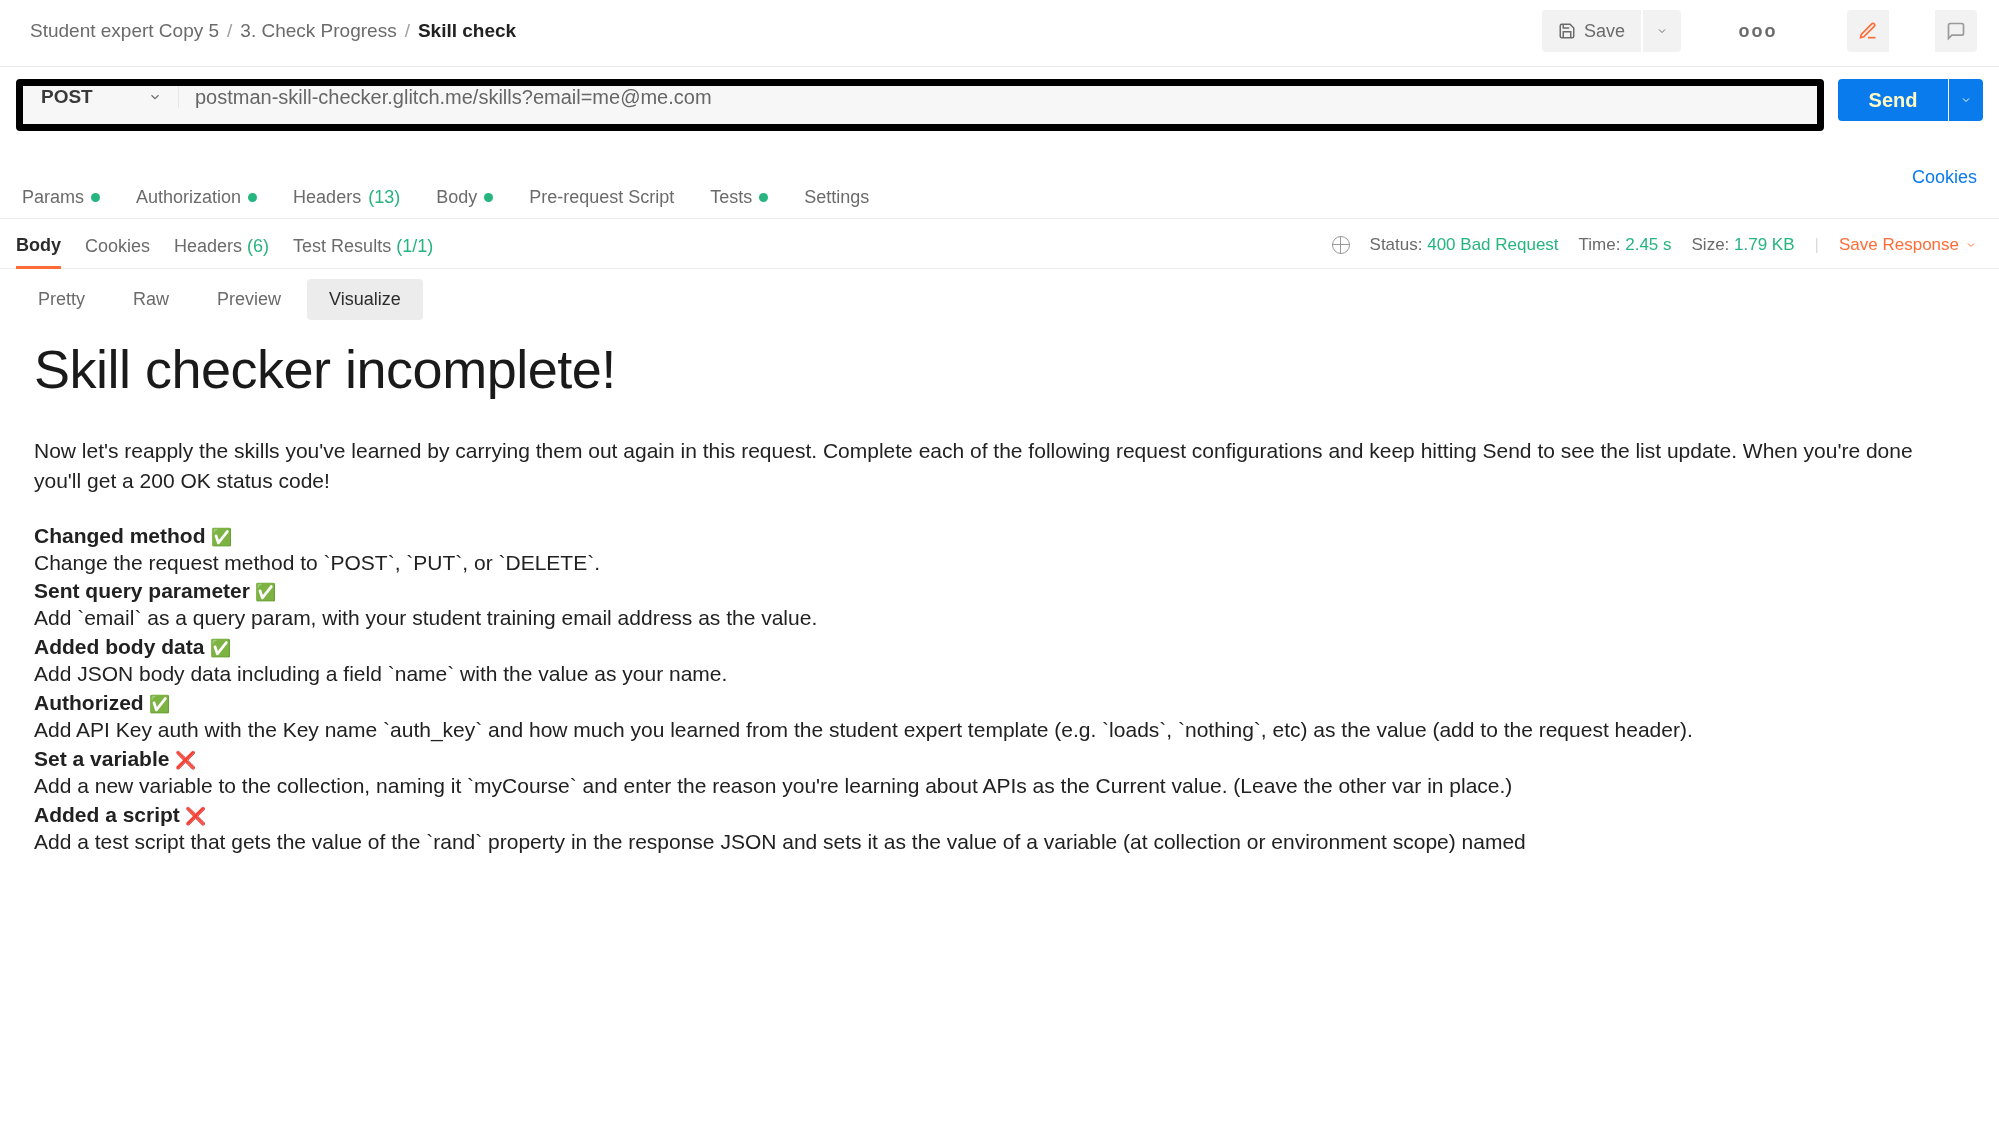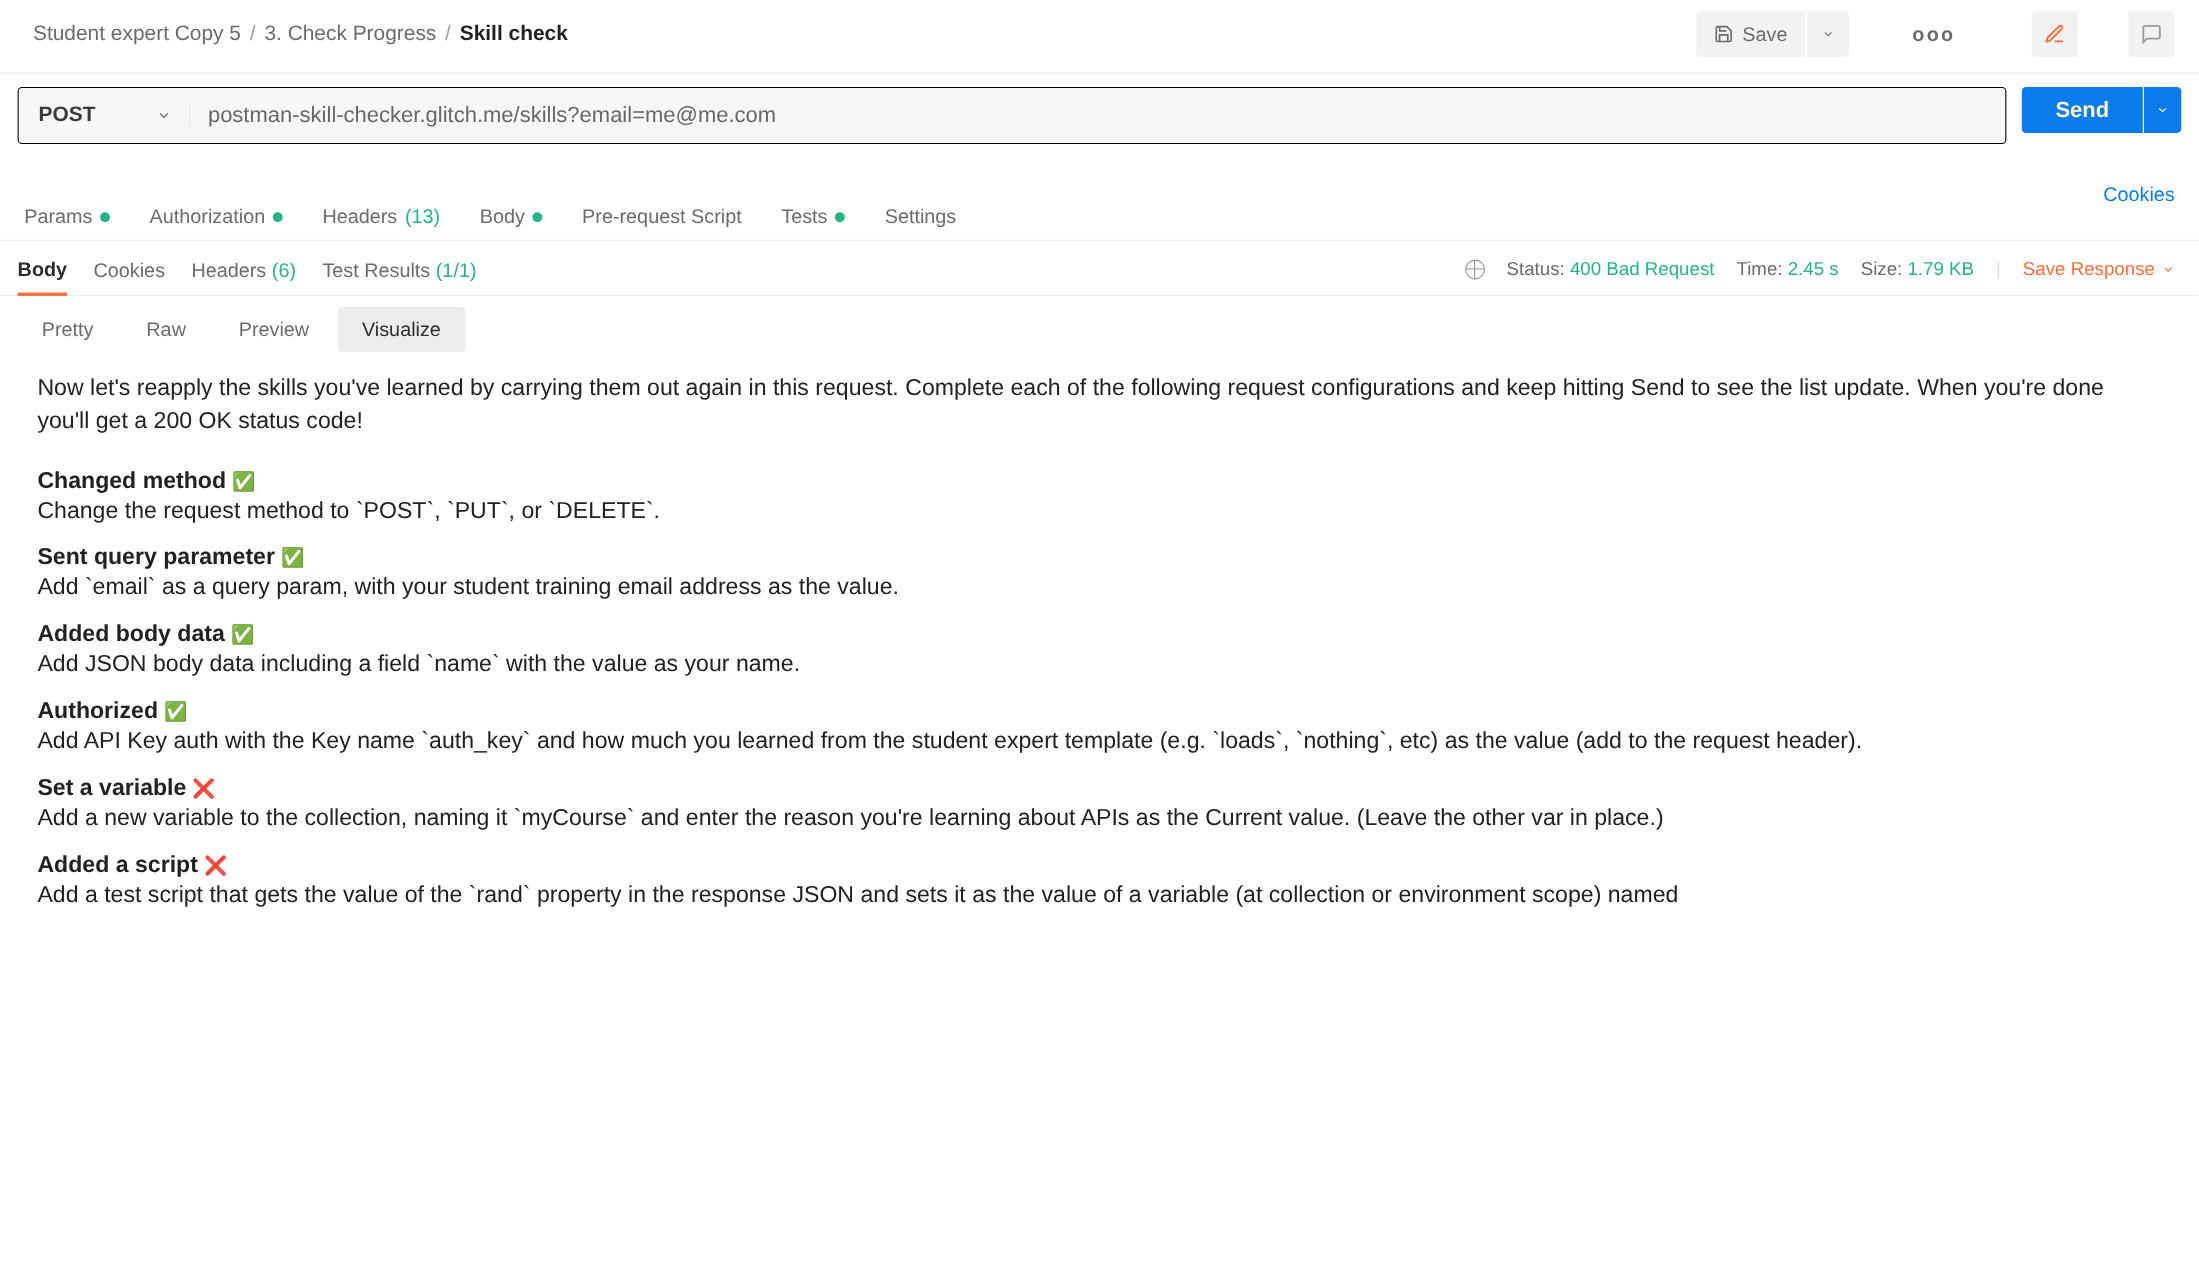--- a/index.html
+++ b/index.html
@@ -72,24 +72,24 @@
   .request-row {
     display: flex;
     align-items: stretch;
     gap: 14px;
     padding: 12px 16px 0 16px;
   }
   .method-url {
     display: flex;
     flex: 1;
     background: #f7f7f7;
-    border: 1px solid #000000;
+    border: 7px solid #000000;
     border-radius: 4px;
     height: 52px;
-    align-items: center;
+    align-items: flex-start;
   }
   .method-select {
     display: flex;
     align-items: center;
     justify-content: space-between;
     padding: 0 16px 0 18px;
     width: 156px;
     font-weight: 700;
     font-size: 19px;
     color: #3a3a3a;
@@ -232,21 +232,21 @@
   }
   .viz .item-title {
     font-weight: 700;
     font-size: 21px;
     display: inline;
   }
   .viz .item-desc {
     font-size: 21px;
     line-height: 1.42;
   }
-  .viz .item-line { margin-top: 16px; }
+  .viz .item-line { margin-top: 2px; }
 
   svg { display: block; }
   .dots { letter-spacing: 2px; font-weight: 700;}
 </style>
 </head>
 <body>
 
 <div class="topbar">
   <div class="breadcrumb">
     <span>Student expert Copy 5</span>
@@ -375,20 +375,21 @@
 </div>
 
 <div class="body-toolbar">
   <button class="btn view-btn">Pretty</button>
   <button class="btn view-btn">Raw</button>
   <button class="btn view-btn">Preview</button>
   <button class="btn view-btn active">Visualize</button>
 </div>
 
 <div class="viz">
+  <h1 class="title">Skill checker incomplete!</h1>
   <p>Now let's reapply the skills you've learned by carrying them out again in this request. Complete each of the following request configurations and keep hitting Send to see the list update. When you're done you'll get a 200 OK status code!</p>
 
   <div id="viz-items">
       <div class="item-line"><span class="item-title">Changed method </span><span>✅</span></div>
       <div class="item-desc">Change the request method to `POST`, `PUT`, or `DELETE`.</div>
       <div class="item-line"><span class="item-title">Sent query parameter </span><span>✅</span></div>
       <div class="item-desc">Add `email` as a query param, with your student training email address as the value.</div>
       <div class="item-line"><span class="item-title">Added body data </span><span>✅</span></div>
       <div class="item-desc">Add JSON body data including a field `name` with the value as your name.</div>
       <div class="item-line"><span class="item-title">Authorized </span><span>✅</span></div>

